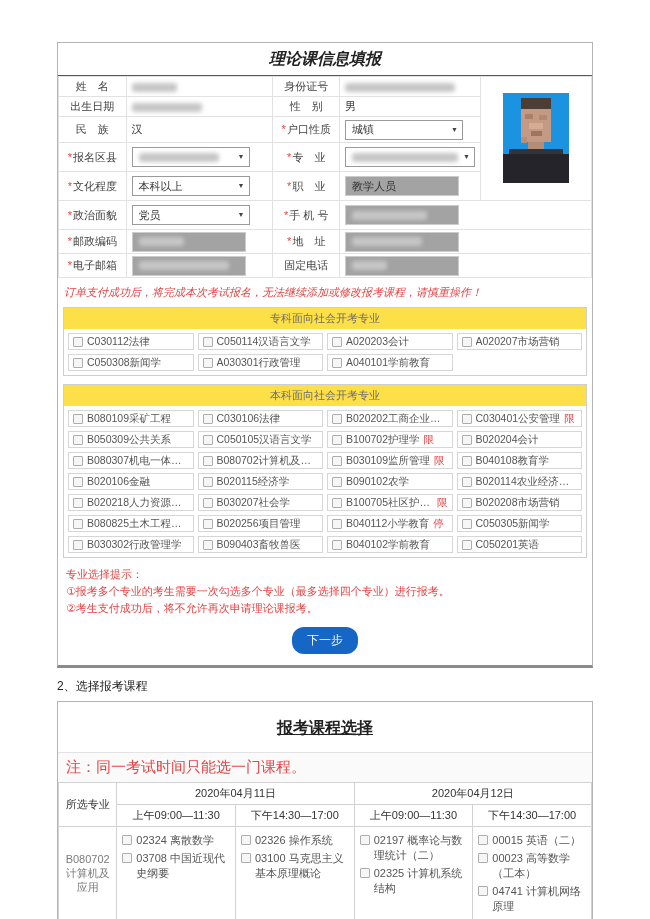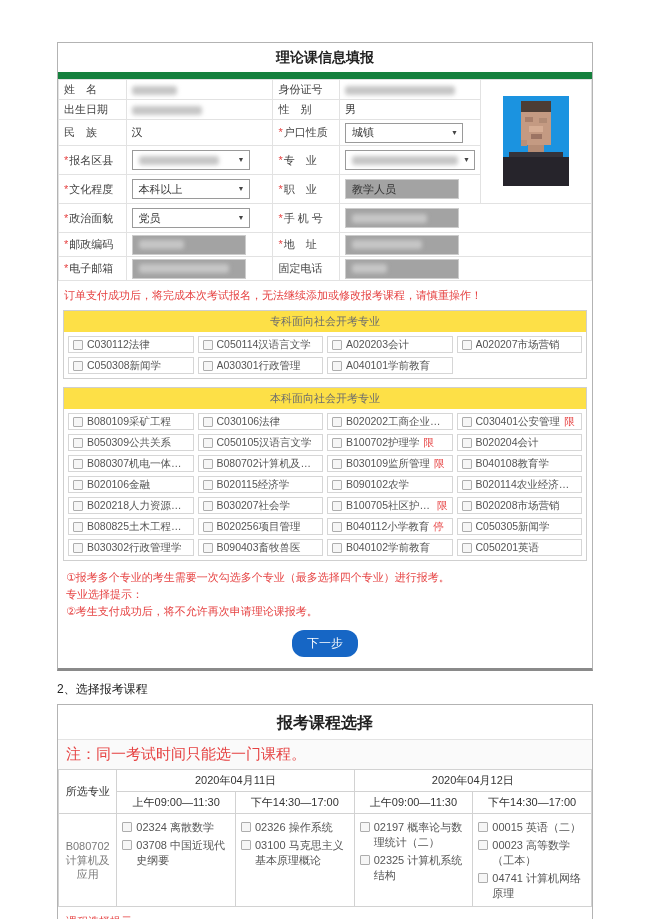--- a/index.html
+++ b/index.html
@@ -9,48 +9,49 @@
     font-family:"Liberation Sans","DejaVu Sans",sans-serif;
     color:#333;
   }
   .panel {
     width:536px; margin:0 auto; background:#fff;
     border:1px solid #b3b3b3; border-bottom:3px solid #8a8a8a;
   }
   #panel1 { margin-top:42px; }
   .panel-title {
     margin:0; padding:6px 0 5px; text-align:center;
-    font-size:14px; font-weight:bold; color:#222;
-    border-bottom:7px solid #15803d;
+    font-size:16px; font-weight:bold; color:#222;
+    border-bottom:1px solid #15803d;
+    font-style:italic;
   }
   
   .form-table { width:100%; border-collapse:collapse; font-size:11px; color:#333; }
   .form-table td { border:1px solid #e2e2e2; padding:1px 5px; }
   .form-table tr.h20 { height:20px; }
   .form-table tr.h26 { height:26px; }
   .form-table tr.h29 { height:29px; }
   .form-table tr.h24 { height:24px; }
-  .lbl { text-align:left; white-space:nowrap; color:#444; }
+  .lbl { text-align:center; white-space:nowrap; color:#444; }
   .req { color:#e64242; margin-right:1px; }
   .blob { display:inline-block; height:9px; border-radius:3px; background:#c6c6c6; filter:blur(2px); vertical-align:middle; }
   .w35{width:35px}.w45{width:45px}.w70{width:70px}.w75{width:75px}.w80{width:80px}.w90{width:90px}.w110{width:110px}
   .selbox {
     position:relative; border:1px solid #9a9a9a; background:#fff; height:20px;
     display:flex; align-items:center; padding:0 16px 0 6px; width:118px;
   }
   .selbox.wide { width:130px; }
   .caret { position:absolute; right:4px; top:5px; font-size:7px; color:#444; }
   .inpbox {
     border:1px solid #ccc; background:#a3a3a3; height:20px;
     display:flex; align-items:center; padding:0 6px; width:114px;
   }
   .photo-cell { text-align:center; vertical-align:middle; }
   .photo { width:66px; height:90px; display:inline-block; }
   
-  .warning { color:#e64242; font-size:11px; margin:7px 6px 7px; }
+  .warning { color:#e64242; font-size:11px; margin:7px 6px 7px;font-style:italic; }
   .cb-box { border:1px solid #cfcfcf; margin:0 5px 8px; }
   .cb-header { background:#fde047; color:#6d6d6d; font-size:11px; text-align:center; padding:3px 0; }
   .cb-grid { display:grid; grid-template-columns:repeat(4,1fr); gap:4px; padding:4px; }
   .cb-item {
     border:1px solid #d6d6d6; background:#fff; display:flex; align-items:center;
     gap:4px; padding:1px 4px; font-size:10.5px; color:#555; height:17px;
     white-space:nowrap; overflow:hidden;
   }
   .cb { width:10px; height:10px; border:1px solid #adadad; background:#f6f6f6; border-radius:1px; flex:0 0 auto; }
   .cb-lab { overflow:hidden; text-overflow:ellipsis; }
@@ -58,21 +59,21 @@
   .tips { color:#e64242; font-size:11px; line-height:1.55; margin:6px 8px 2px; }
   .btn-row { text-align:center; padding:8px 0 11px; }
   .btn {
     background:#1666c5; color:#fff; border:none; border-radius:12px;
     font-size:12px; padding:5px 15px; cursor:pointer; font-family:inherit;
     margin:0 11px;
   }
   
   .section-label { width:536px; margin:10px auto 6px; font-size:12px; color:#222; }
   
-  #panel2 .panel-title2 { margin:0; padding:8px 0 5px; text-align:center; font-size:16px; font-weight:bold; color:#222; }
+  #panel2 .panel-title2 { margin:8px; padding:8px 0 5px; text-align:center; font-size:16px; font-weight:bold; color:#222;text-decoration:underline; }
   .note {
     color:#e64242; font-size:15px; padding:5px 8px;
     background:#fafafa; border-top:1px solid #e3e3e3;
   }
   .course-table { width:100%; border-collapse:collapse; font-size:11px; color:#444; }
   .course-table th, .course-table td { border:1px solid #d2d2d2; padding:3px 4px; font-weight:normal; }
   .course-table thead th { text-align:center; color:#333; }
   .major-cell { text-align:center; color:#7b7b7b; width:58px; word-break:break-all; line-height:1.3; }
   .slot { vertical-align:top; width:118px; }
   .course { display:flex; align-items:flex-start; gap:4px; margin:3px 1px; line-height:1.35; color:#555; }
@@ -363,22 +364,22 @@
             <span class="cb-lab">B040102学前教育</span>
           </div>
           <div class="cb-item">
             <span class="cb"></span>
             <span class="cb-lab">C050201英语</span>
           </div>
         </div>
     </div>
 
     <div class="tips">
+      <div>专业选择提示：</div>
       <div>①报考多个专业的考生需要一次勾选多个专业（最多选择四个专业）进行报考。</div>
-      <div>专业选择提示：</div>
       <div>②考生支付成功后，将不允许再次申请理论课报考。</div>
     </div>
 
     <div class="btn-row">
       <button class="btn">下一步</button>
     </div>
   </section>
 
   <div class="section-label">2、选择报考课程</div>
 

